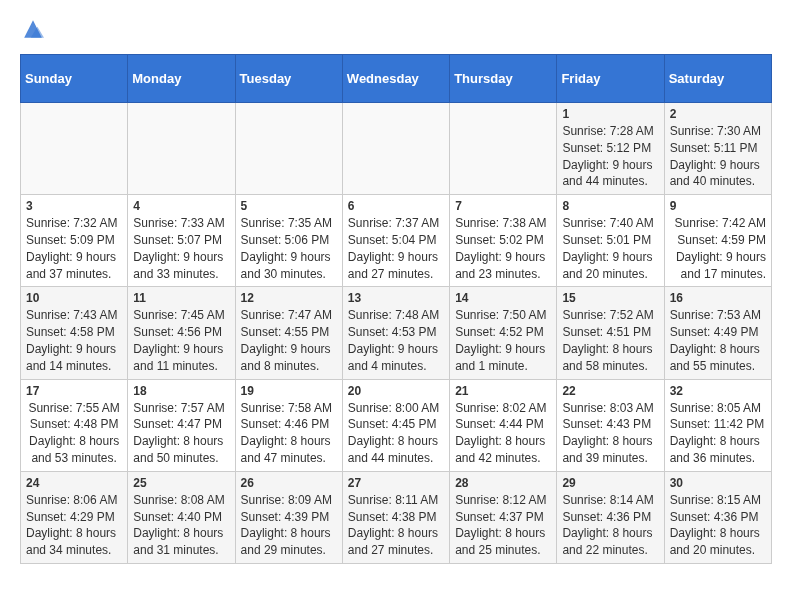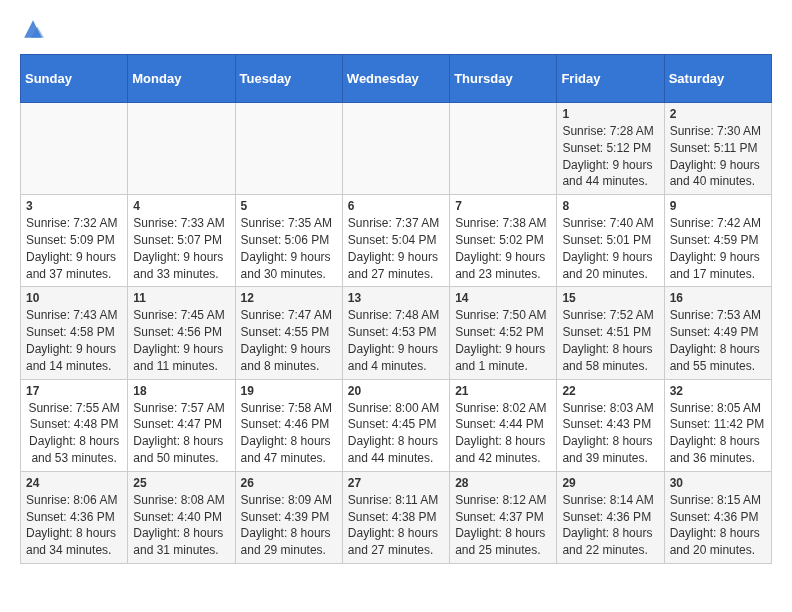--- a/index.html
+++ b/index.html
@@ -189,21 +189,21 @@
 Daylight: 9 hours and 23 minutes.</div>
           </td>
           <td>
             <span class="day-num">8</span>
             <div class="day-info" style="white-space: pre-line;">Sunrise: 7:40 AM
 Sunset: 5:01 PM
 Daylight: 9 hours and 20 minutes.</div>
           </td>
           <td>
             <span class="day-num">9</span>
-            <div class="day-info" style="white-space: pre-line;">Sunrise: 7:42 AM
+            <div class="day-info" style="white-space: pre-line; text-align: right;">Sunrise: 7:42 AM
 Sunset: 4:59 PM
 Daylight: 9 hours and 17 minutes.</div>
           </td>
         </tr>
         <tr>
           <td>
             <span class="day-num">10</span>
             <div class="day-info" style="white-space: pre-line;">Sunrise: 7:43 AM
 Sunset: 4:58 PM
 Daylight: 9 hours and 14 minutes.</div>
@@ -286,21 +286,21 @@
             <span class="day-num">32</span>
             <div class="day-info" style="white-space: pre-line;">Sunrise: 8:05 AM
 Sunset: 11:42 PM
 Daylight: 8 hours and 36 minutes.</div>
           </td>
         </tr>
         <tr>
           <td>
             <span class="day-num">24</span>
             <div class="day-info" style="white-space: pre-line;">Sunrise: 8:06 AM
-Sunset: 4:36 PM
+Sunset: 4:29 PM
 Daylight: 8 hours and 34 minutes.</div>
           </td>
           <td>
             <span class="day-num">25</span>
             <div class="day-info" style="white-space: pre-line;">Sunrise: 8:08 AM
 Sunset: 4:40 PM
 Daylight: 8 hours and 31 minutes.</div>
           </td>
           <td>
             <span class="day-num">26</span>

